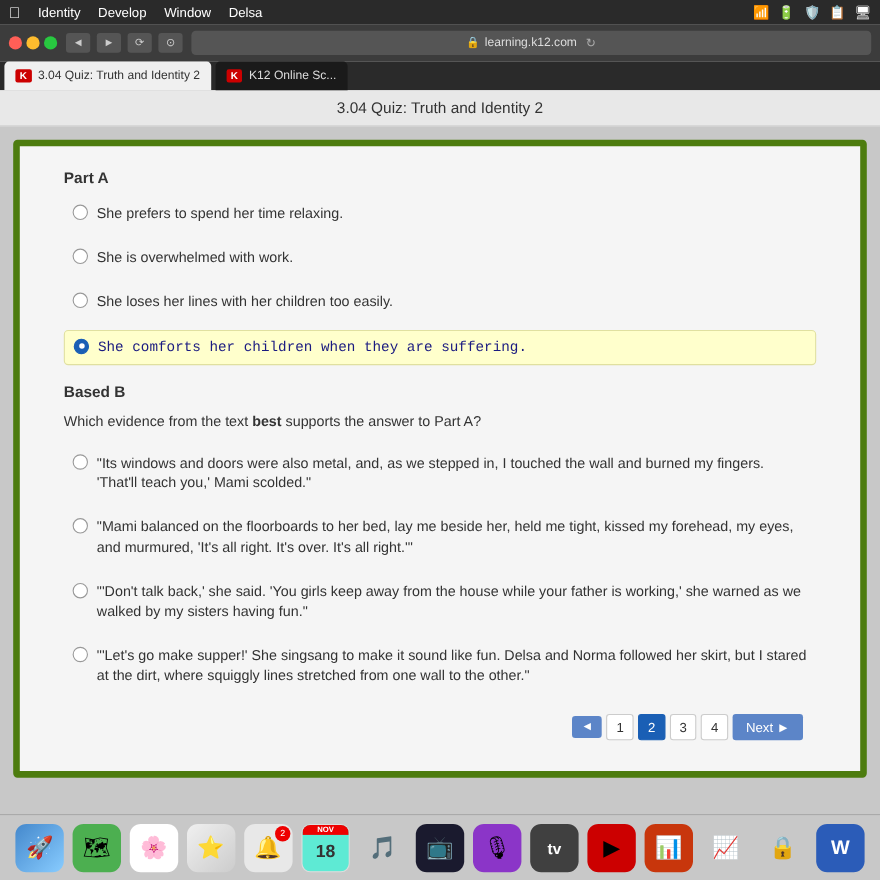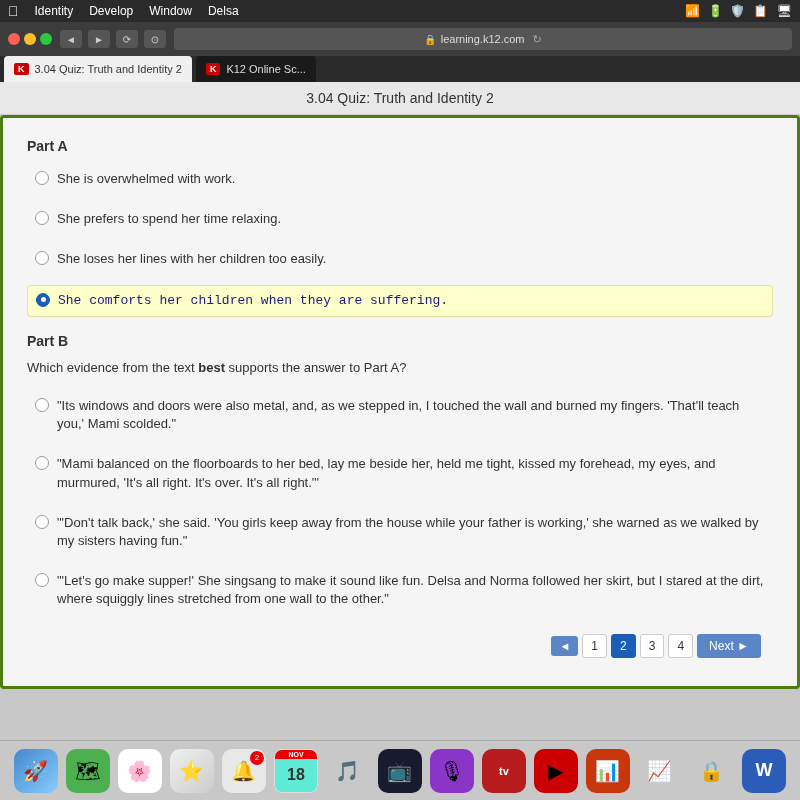--- a/index.html
+++ b/index.html
@@ -92,23 +92,24 @@
       border-bottom: 1px solid #ccc;
       text-align: center;
       padding: 8px;
       font-size: 14px;
       color: #333;
     }
 
     
     .content-area {
       background: #f5f5f5;
+      margin: 12px;
       border-radius: 4px;
-      border: 3px solid #4d7c0f;
-      padding: 20px 24px;
+      border: 6px solid #4d7c0f;
+      padding: 20px 40px;
       overflow: hidden;
     }
 
     .part-label {
       font-size: 14px;
       font-weight: bold;
       color: #333;
       margin-bottom: 10px;
     }
 
@@ -306,37 +307,37 @@
 <div class="page-title-bar">
   <span>3.04 Quiz: Truth and Identity 2</span>
 </div>
 
 <div class="content-area">
 
   <div class="part-label">Part A</div>
 
   <div class="option-row">
     <div class="radio-btn"></div>
+    <span class="option-text">She prefers to spend her time relaxing.</span>
+  </div>
+  <div class="option-row">
+    <div class="radio-btn"></div>
     <span class="option-text">She is overwhelmed with work.</span>
-  </div>
-  <div class="option-row">
-    <div class="radio-btn"></div>
-    <span class="option-text">She prefers to spend her time relaxing.</span>
   </div>
   <div class="option-row">
     <div class="radio-btn"></div>
     <span class="option-text">She loses her lines with her children too easily.</span>
   </div>
   <div class="option-row selected">
     <div class="radio-btn checked"></div>
     <span class="option-text">She comforts her children when they are suffering.</span>
   </div>
 
   <div class="divider"></div>
-  <div class="part-label">Part B</div>
+  <div class="part-label">Based B</div>
   <div class="question-text">
     <span>Which evidence from the text </span><span class="bold">best</span><span> supports the answer to Part A?</span>
   </div>
 
   <div class="option-row">
     <div class="radio-btn"></div>
     <span class="option-text">"Its windows and doors were also metal, and, as we stepped in, I touched the wall and burned my fingers. 'That'll teach you,' Mami scolded."</span>
   </div>
   <div class="option-row">
     <div class="radio-btn"></div>
@@ -370,19 +371,19 @@
     🔔
     <div class="dock-badge">2</div>
   </div>
   <div class="dock-item" style="background:#5eead4; font-size:12px; flex-direction:column; border:1px solid #ddd; border-radius:8px; overflow:hidden; padding:0;">
     <div style="background:#e00; color:white; width:100%; text-align:center; font-size:7px; font-weight:bold; padding:1px 0;">NOV</div>
     <div style="font-size:16px; font-weight:bold; color:#333; text-align:center; flex:1; display:flex; align-items:center; justify-content:center;">18</div>
   </div>
   <div class="dock-item" style="font-size:20px;">🎵</div>
   <div class="dock-item" style="background:#1a1a2e; border-radius:10px; font-size:20px;">📺</div>
   <div class="dock-item" style="font-size:20px; background:#8b35c8; border-radius:10px;">🎙</div>
-  <div class="dock-item" style="background:#b91c1c; border-radius:10px; color:white; font-size:11px; font-weight:bold;">tv</div>
+  <div class="dock-item" style="background:#404040; border-radius:10px; color:white; font-size:14px; font-weight:bold;">tv</div>
   <div class="dock-item" style="background:#cc0000; border-radius:10px; font-size:20px;">▶</div>
   <div class="dock-item" style="background:#c8360c; border-radius:10px; font-size:20px;">📊</div>
   <div class="dock-item" style="font-size:20px;">📈</div>
   <div class="dock-item" style="font-size:20px;">🔒</div>
   <div class="dock-item" style="background:#2b5cb8; border-radius:10px; color:white; font-size:18px; font-weight:bold;">W</div>
 </div>
 
 </body></html>

